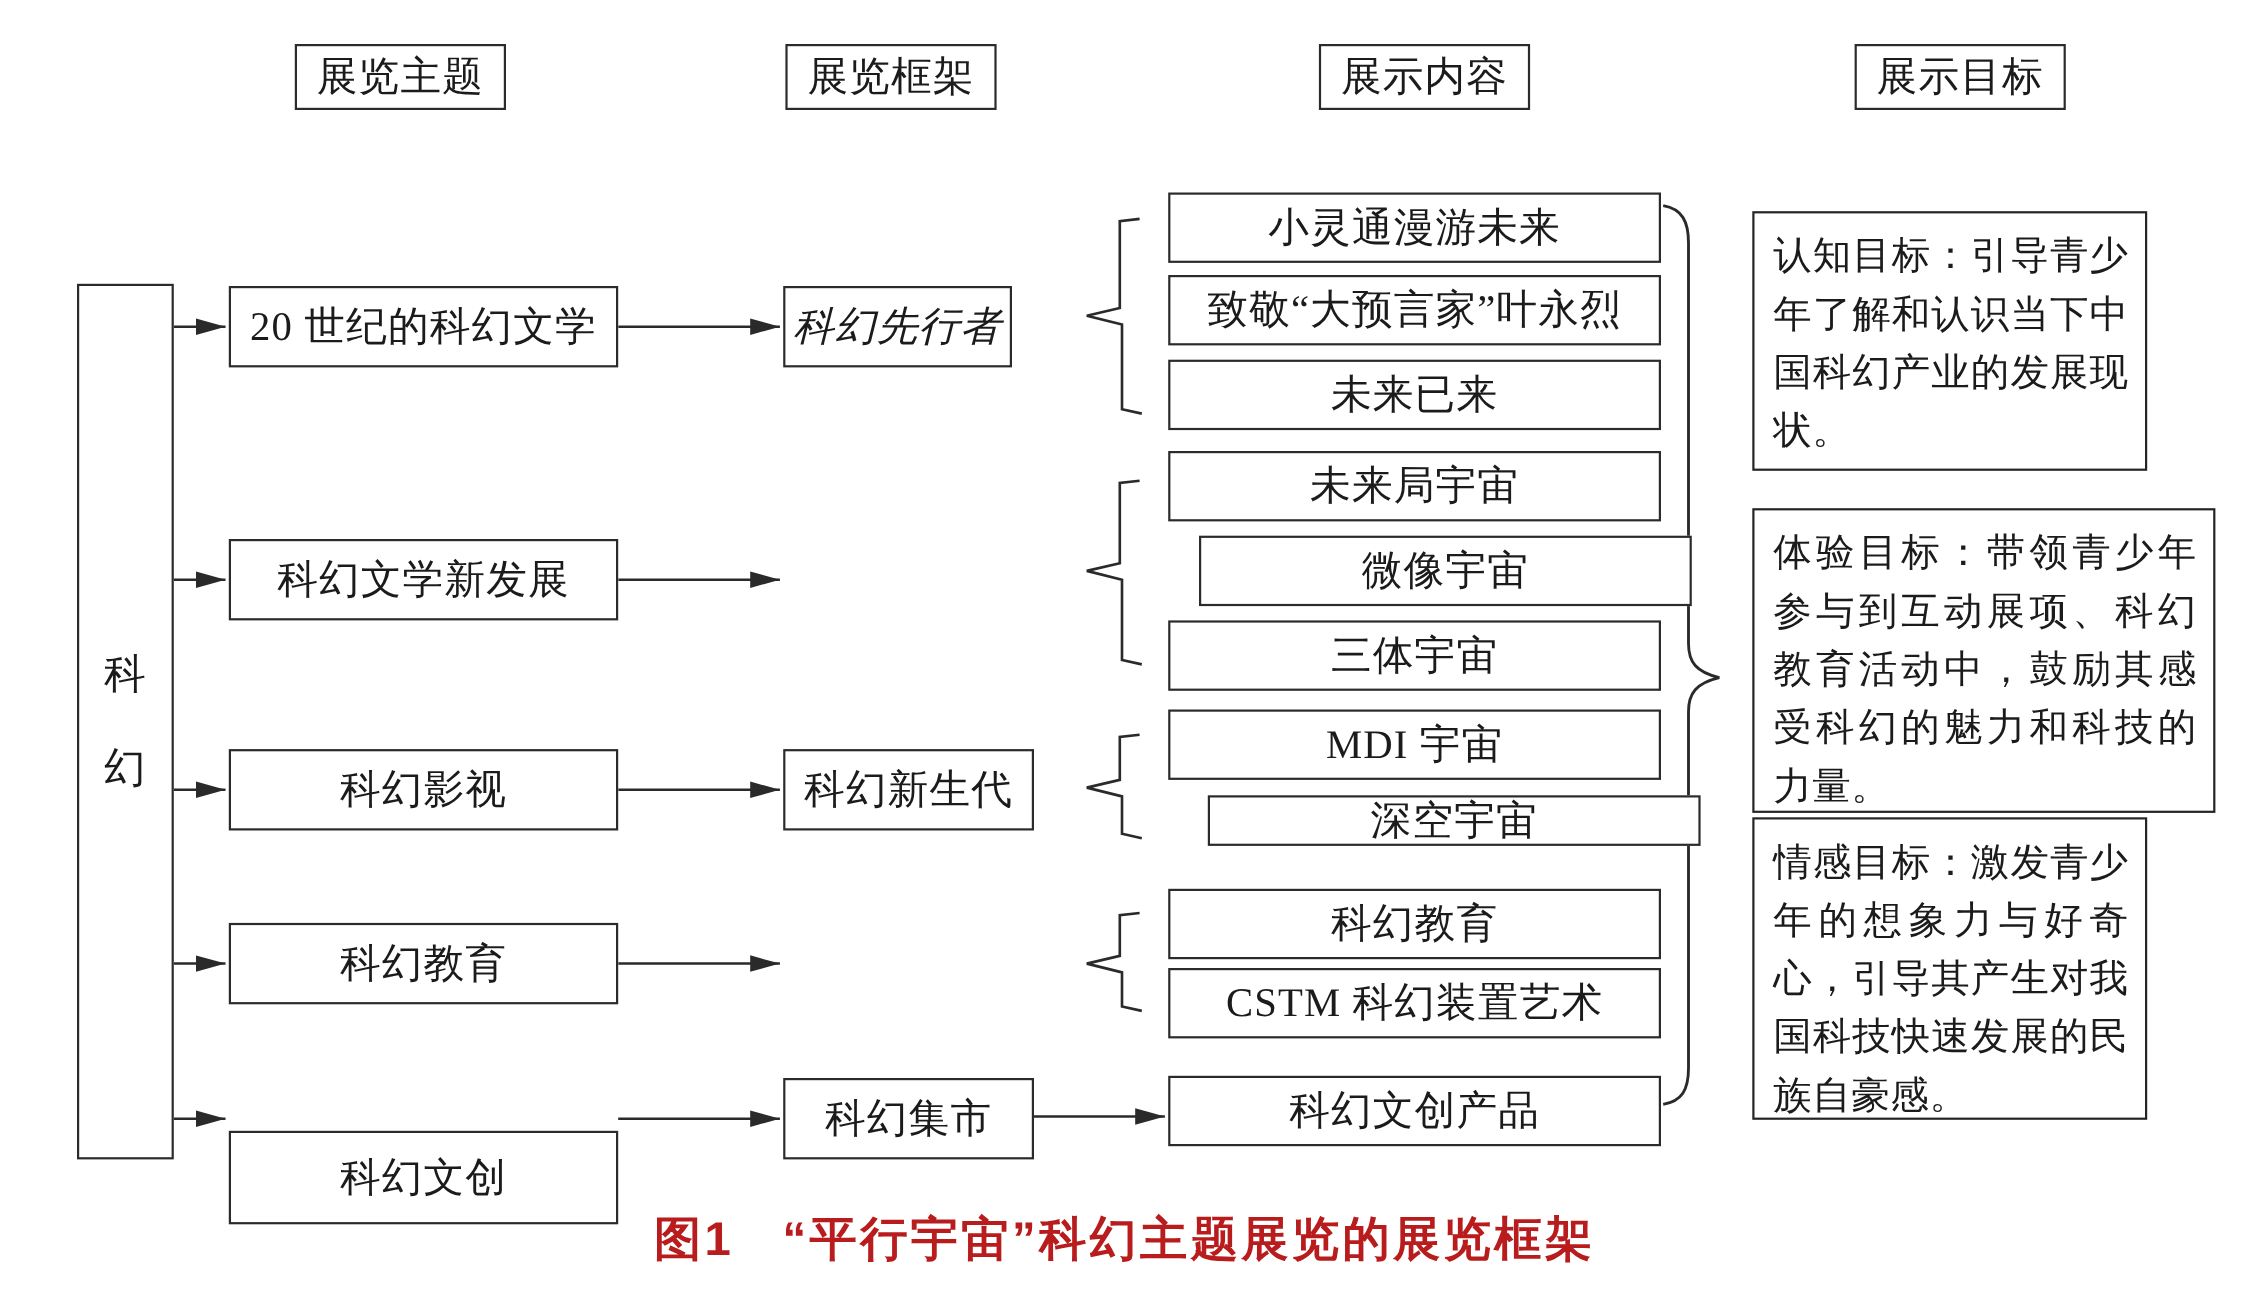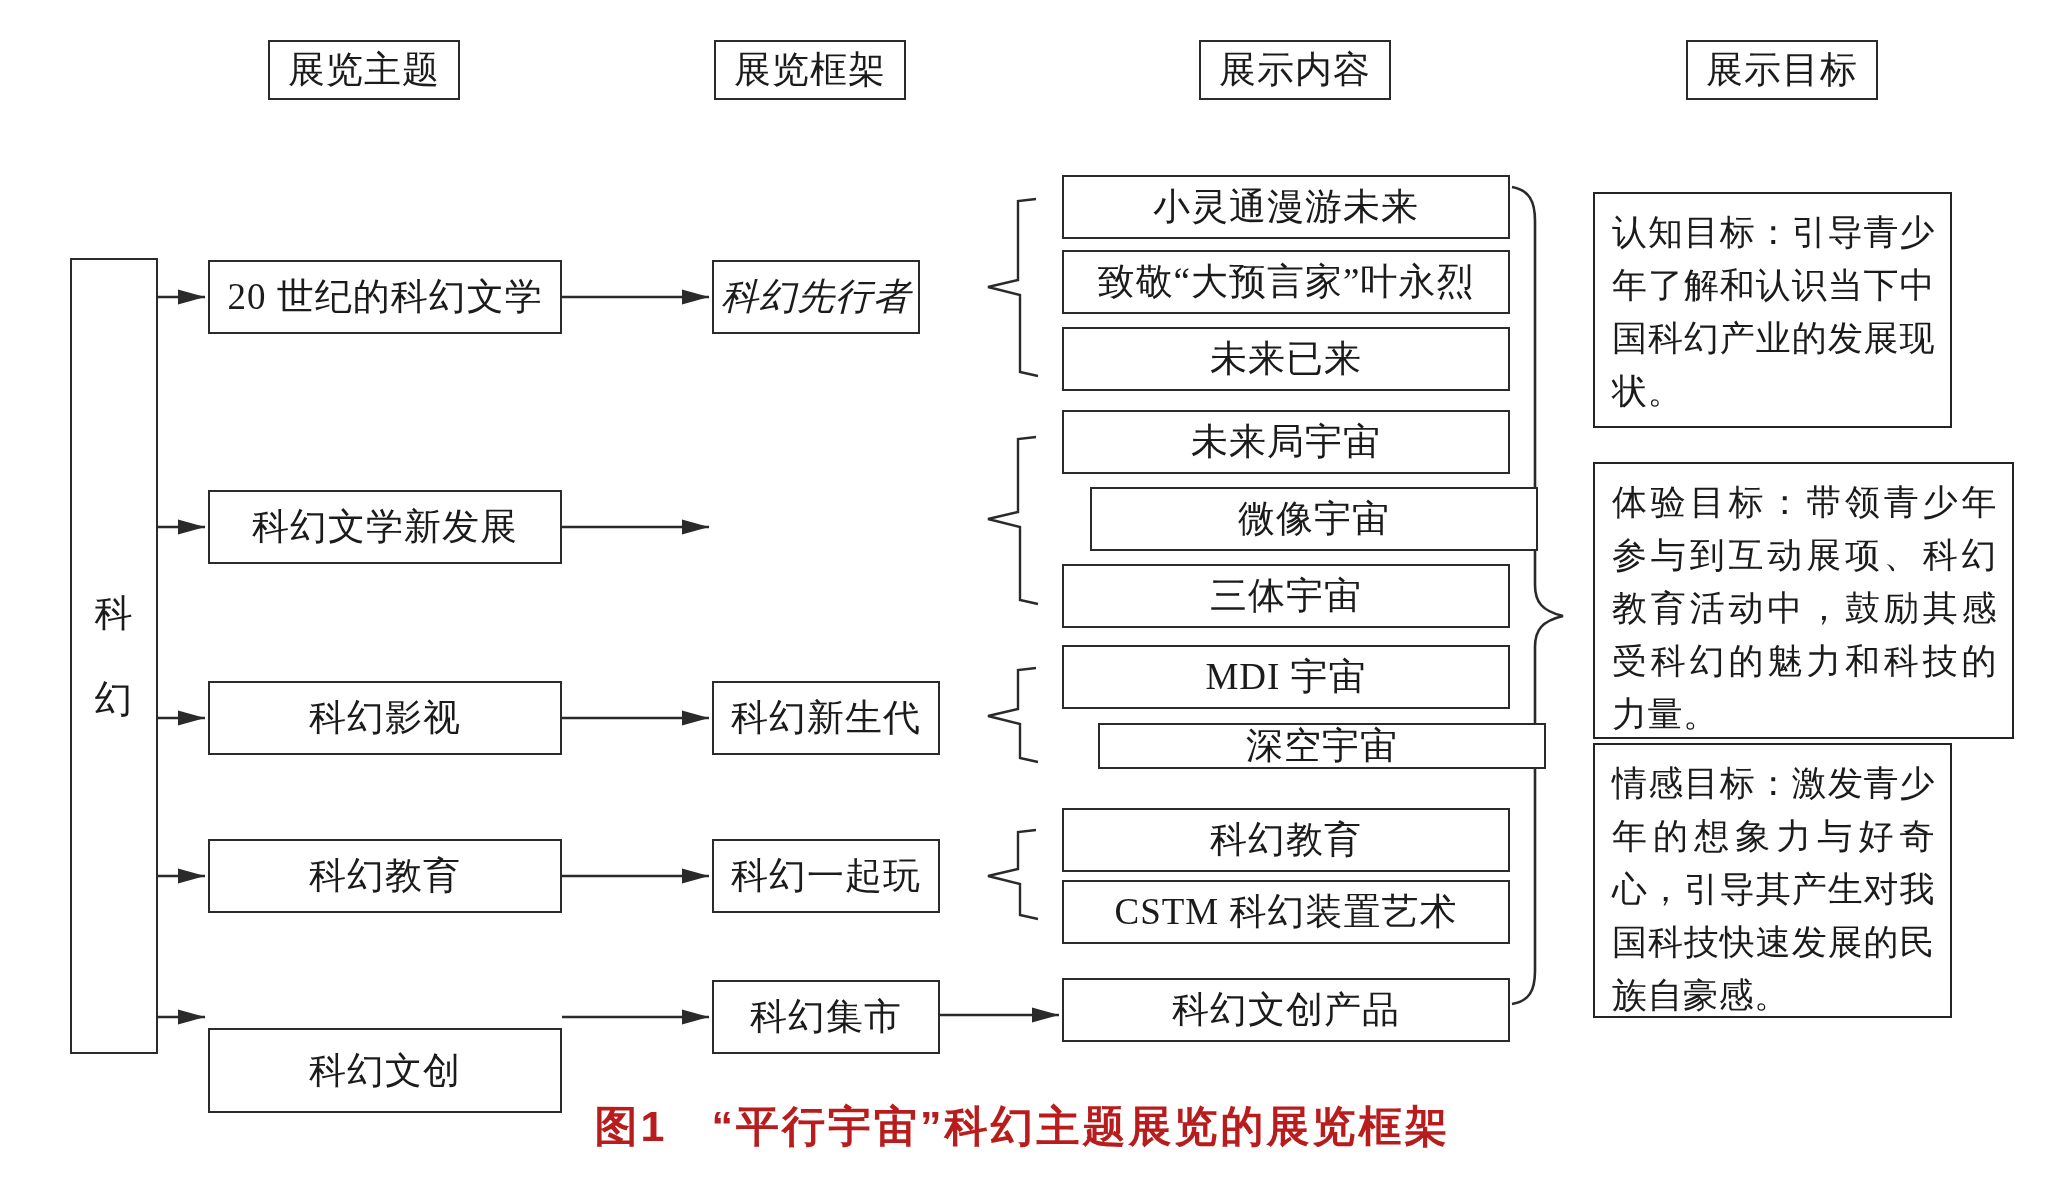--- a/index.html
+++ b/index.html
@@ -143,21 +143,20 @@
   </div>
 
   <div class="box" style="left:208px; top:260px; width:354px; height:74px;">20 世纪的科幻文学</div>
   <div class="box" style="left:208px; top:490px; width:354px; height:74px;">科幻文学新发展</div>
   <div class="box" style="left:208px; top:681px; width:354px; height:74px;">科幻影视</div>
   <div class="box" style="left:208px; top:839px; width:354px; height:74px;">科幻教育</div>
   <div class="box" style="left:208px; top:1028px; width:354px; height:85px;text-align:right;">科幻文创</div>
 
   <div class="box" style="left:712px; top:260px; width:208px; height:74px;font-style:italic;">科幻先行者</div>
   <div class="box" style="left:712px; top:681px; width:228px; height:74px;">科幻新生代</div>
-  <div class="box" style="left:712px; top:839px; width:228px; height:74px;">科幻一起玩</div>
   <div class="box" style="left:712px; top:980px; width:228px; height:74px;">科幻集市</div>
 
   <div class="box" style="left:1062px; top:175px; width:448px; height:64px;">小灵通漫游未来</div>
   <div class="box" style="left:1062px; top:250px; width:448px; height:64px;">致敬“大预言家”叶永烈</div>
   <div class="box" style="left:1062px; top:327px; width:448px; height:64px;">未来已来</div>
 
   <div class="box" style="left:1062px; top:410px; width:448px; height:64px;">未来局宇宙</div>
   <div class="box" style="left:1090px; top:487px; width:448px; height:64px;">微像宇宙</div>
   <div class="box" style="left:1062px; top:564px; width:448px; height:64px;">三体宇宙</div>
 

